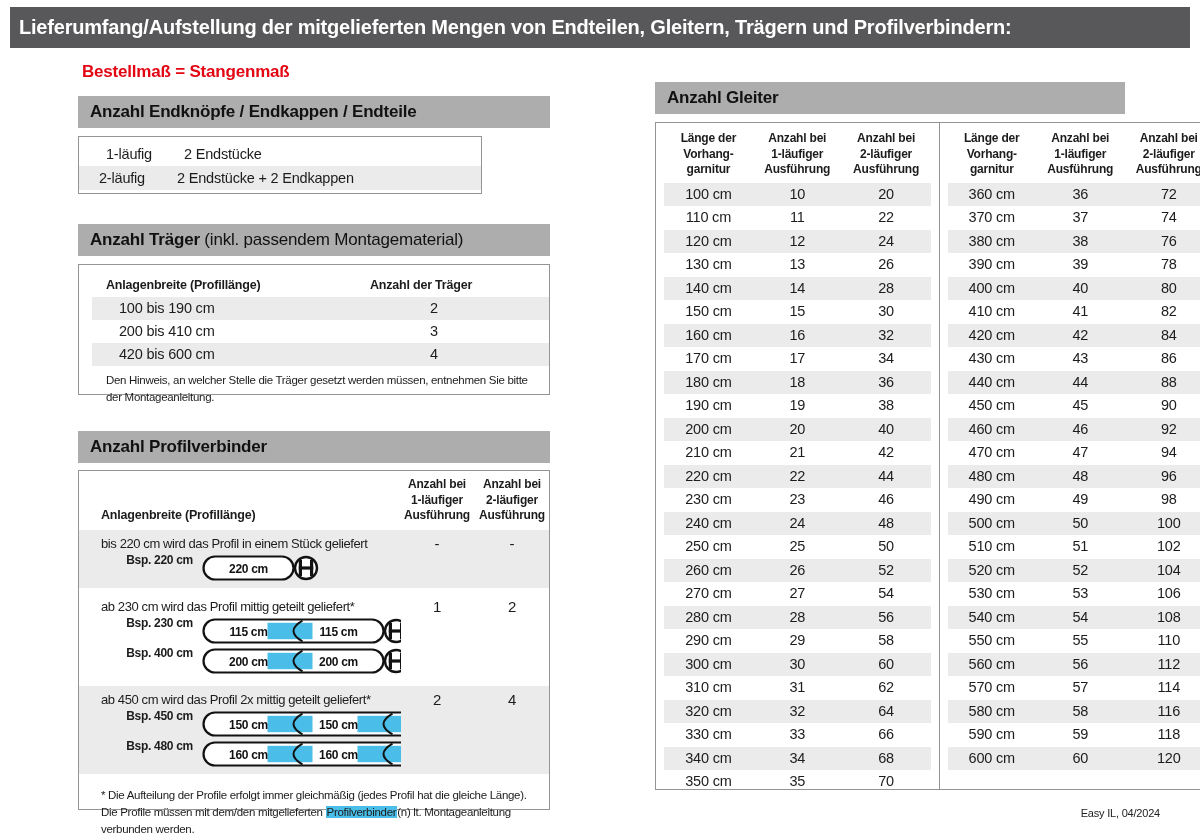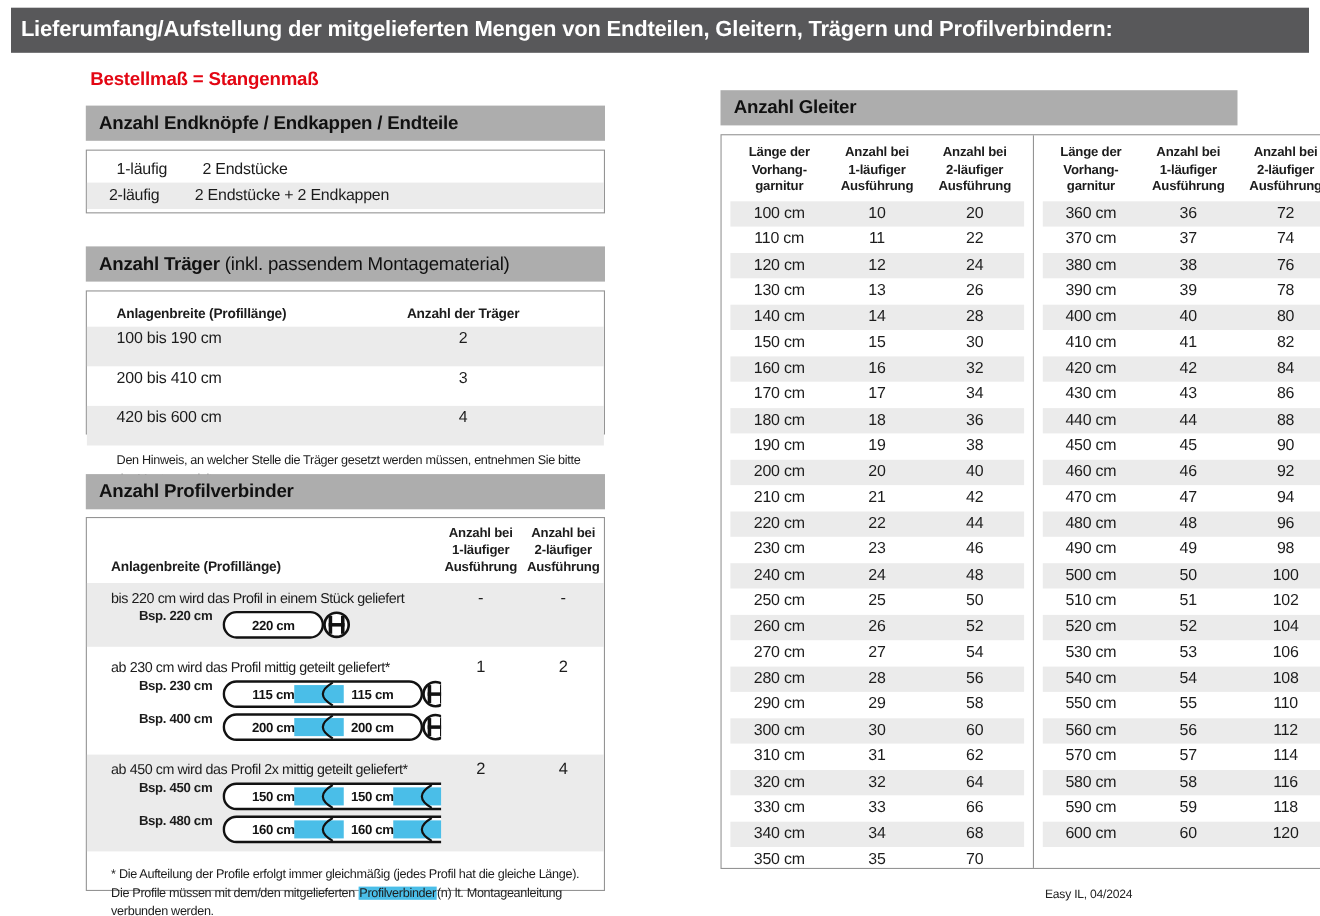--- a/index.html
+++ b/index.html
@@ -24,22 +24,22 @@
   
   .et-row { display:grid; grid-template-columns:78px 1fr; padding-left:27px; height:24px;
             line-height:24px; font-size:14.5px; }
   .et-pad { height:5px; }
   .stripe { background:var(--row-stripe,#EBEBEB);padding-left:20px; }
 
   
   .tr-hrow { display:grid; grid-template-columns:235px 160px; padding-left:27px; height:32px;
              align-items:end; font-size:12.5px; font-weight:bold; padding-bottom:5px; }
   .tr-hrow :nth-child(2){ text-align:center; }
-  .tr-row { display:grid; grid-template-columns:235px 160px; padding-left:27px; height:36px;
-            line-height:23px; font-size:14.5px; }
+  .tr-row { display:grid; grid-template-columns:235px 160px; padding-left:27px; height:23px;
+            line-height:23px; font-size:14.5px;margin-left:13px; }
   .tr-row :nth-child(2){ text-align:center; }
   .tr-note { padding:6px 12px 0 27px; font-size:11.5px; line-height:1.45; letter-spacing:-0.3px; }
 
   
   .pv-hdr { display:grid; grid-template-columns:300px 72px 78px; padding:6px 8px 6px 22px; min-height:56px; }
   .pv-hdr .c1 { align-self:end; font-size:12.5px; font-weight:bold; padding-bottom:2px; }
   .pv-hdr .ch { text-align:center; font-size:12px; font-weight:bold; line-height:1.3;
                 white-space:pre-line; align-self:center; }
   .pv-row { display:grid; grid-template-columns:300px 72px 78px; padding:5px 8px 5px 22px; margin-bottom:5px; }
   .pv-main { grid-row:1 / span 9; }
@@ -57,34 +57,34 @@
   .gl-half { flex:1 1 50%; padding:5px 8px 0 8px; }
   .gl-half.right { border-left:1px solid #949494; }
   .gl-hrow { display:grid; grid-template-columns:1fr 1fr 1fr; padding:3px 0 5px 0; }
   .gl-hrow span { text-align:center; font-size:12px; font-weight:bold; line-height:1.3;
                   white-space:pre-line; }
   .g-row { display:grid; grid-template-columns:1fr 1fr 1fr; height:23.5px; line-height:23.5px;
            font-size:14.5px; }
   .g-row span { text-align:center; }
   .g-row:nth-child(odd){ background:var(--row-stripe,#EBEBEB); }
 
-  .footer { position:absolute; left:950px; top:807px; width:210px; 
+  .footer { position:absolute; left:950px; top:807px; width:210px; text-align:right;
             font-size:11px; color:#222; }
 </style>
 </head>
 <body>
 
 <div class="page">
 
   <div class="topbar">Lieferumfang/Aufstellung der mitgelieferten Mengen von Endteilen, Gleitern, Trägern und Profilverbindern:</div>
 
   <div class="subtitle">Bestellmaß = Stangenmaß</div>
 
   <div class="sec-hdr" style="left:78px; top:96px; width:472px;">Anzahl Endknöpfe / Endkappen / Endteile</div>
-  <div class="box" style="left:78px; top:136px; width:472px; height:58px;">
+  <div class="box" style="left:78px; top:136px; width:404px; height:58px;">
     <div class="et-pad"></div>
     <div class="et-row">
       <span>1-läufig</span>
       <span>2 Endstücke</span>
     </div>
     <div class="et-row stripe">
       <span>2-läufig</span>
       <span>2 Endstücke + 2 Endkappen</span>
     </div>
   </div>

